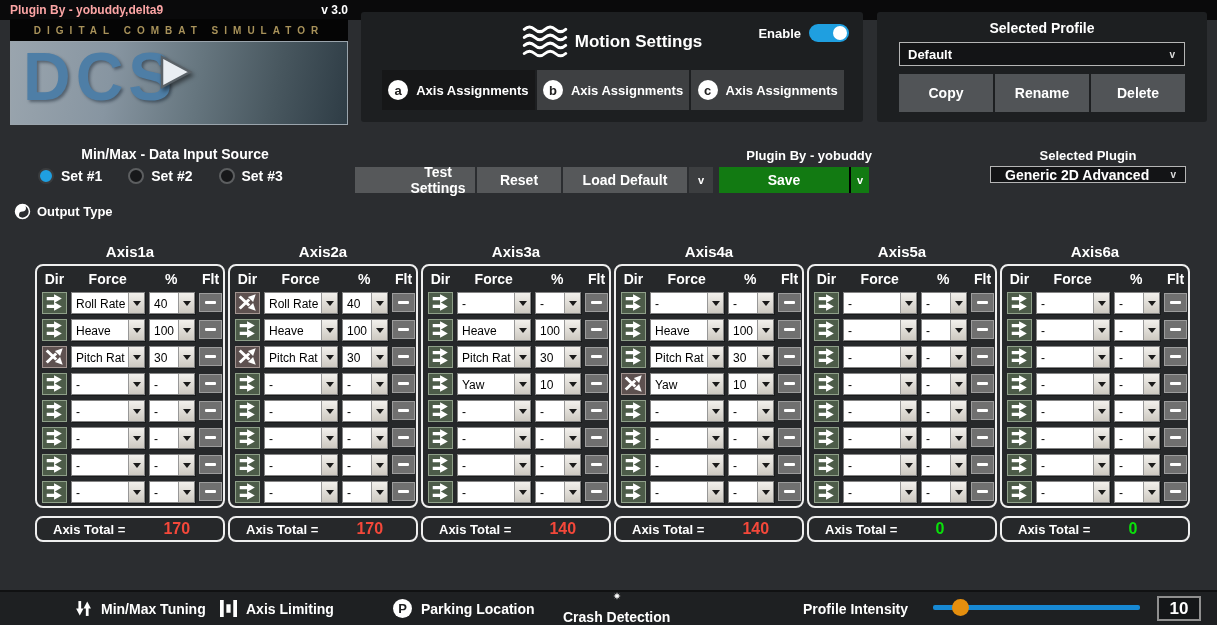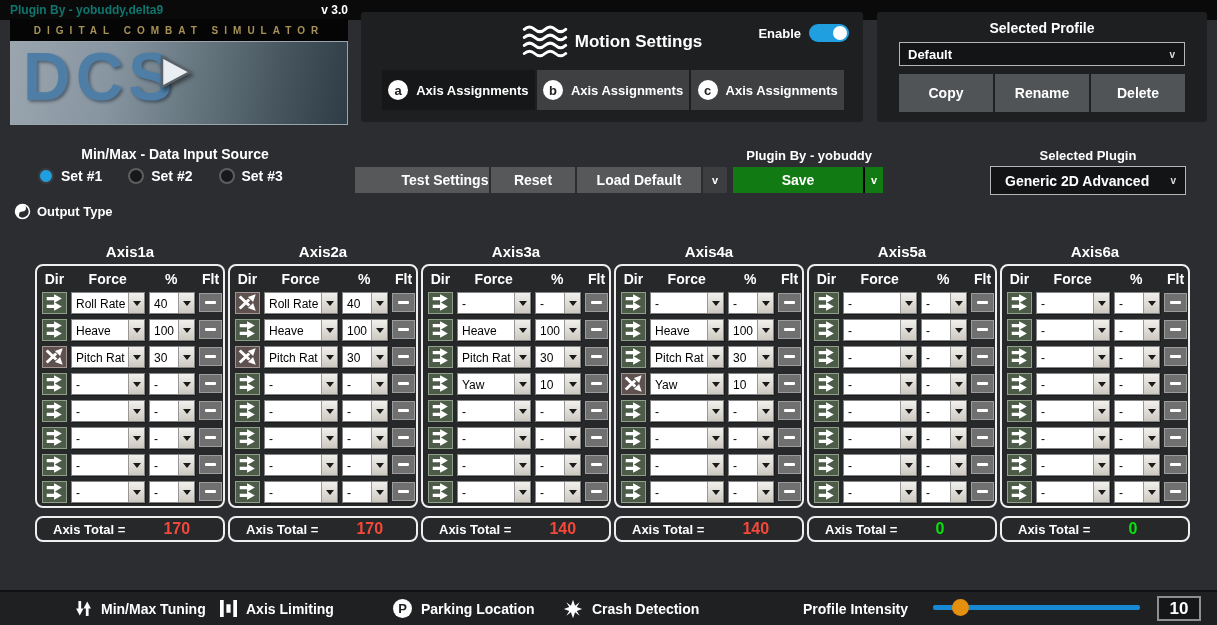--- a/index.html
+++ b/index.html
@@ -4,21 +4,21 @@
 <style>
   * { margin:0; padding:0; box-sizing:border-box; }
   html,body { background:#1a1a1a; }
   .app {
     position:relative; width:1217px; height:625px;
     background:#2b2d30; overflow:hidden;
     font-family:"Liberation Sans", sans-serif; color:#fff;
   }
   
   .topbar { position:absolute; left:0; top:0; width:1217px; height:20px; background:#0a0a0b; }
-  .topbar-title { position:absolute; left:10px; top:3px; font-size:12px; font-weight:bold; color:#0f766e; }
+  .topbar-title { position:absolute; left:10px; top:3px; font-size:12px; font-weight:bold; color:#fca5a5; }
   .topbar-version { position:absolute; left:296px; top:3px; width:52px; text-align:right; font-size:12px; font-weight:bold; }
 
   
   .dcs-panel { position:absolute; left:10px; top:19px; width:338px; height:106px; }
   .dcs-strip { height:22px; background:#050505; display:flex; align-items:center; justify-content:center;
                color:#a8925a; font-size:10px; font-weight:bold; letter-spacing:6px; white-space:nowrap; }
   .dcs-photo { position:relative; height:84px; overflow:hidden; border:1px solid #9aa4ac;
                background:linear-gradient(100deg,#9aa5ae 0%,#8795a1 30%,#66767f 55%,#48575f 78%,#2e3c45 100%); }
   .dcs-letters { position:absolute; left:12px; top:-4px; font-size:66px; font-weight:bold; letter-spacing:5px;
                  color:#4e7ea6; text-shadow:2px 2px 3px rgba(10,25,40,.45); transform:scaleY(1.04); }
@@ -57,29 +57,29 @@
   .ds-radios { position:absolute; left:38px; top:168px; display:flex; gap:26px; align-items:center; }
   .radio-item { display:flex; align-items:center; gap:7px; cursor:pointer; }
   .radio { width:16px; height:16px; border-radius:50%; background:#17181a; border:2px solid #5c5e60; }
   .radio.selected { background:#1f9fe0; border-color:#3a3c3e; }
   .radio-label { font-size:14px; font-weight:bold; }
 
   
   .controls { position:absolute; left:355px; top:167px; height:26px; display:flex; align-items:stretch; }
   .ctl-btn { background:#56585a; border:none; color:#fff; font-family:inherit; font-size:14px; font-weight:bold;
              cursor:pointer; display:flex; align-items:center; justify-content:center; }
-  .w-test { width:134px;padding-left:46px; } .w-reset { width:84px; margin-left:2px; } .w-load { width:124px; margin-left:2px; }
+  .w-test { width:120px;padding-left:46px; } .w-reset { width:84px; margin-left:2px; } .w-load { width:124px; margin-left:2px; }
   .caret-btn { width:24px; margin-left:2px; background:#3c3e40; font-size:11px; }
   .save-group { display:flex; margin-left:6px; background:#000; gap:2px; }
   .save-btn { width:130px; background:#127a12; }
   .save-caret { width:18px; background:#127a12; font-size:11px; }
   .plugin-by { position:absolute; left:716px; top:148px; width:156px; text-align:right; font-size:13px; font-weight:bold; }
 
   .sp-title { position:absolute; left:990px; top:148px; width:196px; text-align:center; font-size:13px; font-weight:bold; }
-  .sp-select { position:absolute; left:990px; top:166px; width:196px; height:29px; }
+  .sp-select { position:absolute; left:990px; top:166px; width:196px; height:17px; }
   .sp-select .dsv { font-size:14px; padding-left:14px; }
 
   .output-type { position:absolute; left:14px; top:203px; display:flex; align-items:center; gap:6px; cursor:pointer; }
   .output-label { font-size:13px; font-weight:bold; }
 
   
   .axes { position:absolute; left:35px; top:243px; width:1158px; display:flex; gap:3px; }
   .axis-col { width:190px; display:flex; flex-direction:column; }
   .axis-name { height:21px; text-align:center; font-size:15px; font-weight:bold; }
   .axis-box { height:244px; border:2px solid #efefef; border-radius:8px; background:#26282a; padding:3px 0 0 0; }
@@ -1259,21 +1259,21 @@
           <rect x="0" y="0" width="3.5" height="16" fill="#fff"></rect>
           <rect x="6" y="4" width="4" height="8" fill="#fff"></rect>
           <rect x="12.5" y="0" width="3.5" height="16" fill="#fff"></rect>
         </svg>
         <span class="f-label">Axis Limiting</span>
       </div>
       <div class="f-item" style="left: 393px;">
         <span class="park-circle">P</span>
         <span class="f-label">Parking Location</span>
       </div>
-      <div class="f-item" style="left: 563px;">
+      <div class="f-item" style="left: 563px; flex-direction: column;">
         <svg width="20" height="20" viewBox="0 0 24 24">
           <polygon points="12,1 14.5,8 20,4 16.5,9.5 23,12 16.5,14.5 20,20 14.5,16 12,23 9.5,16 4,20 7.5,14.5 1,12 7.5,9.5 4,4 9.5,8" fill="#fff"></polygon>
         </svg>
         <span class="f-label">Crash Detection</span>
       </div>
     </div>
 
 </div>
 
 </body></html>

